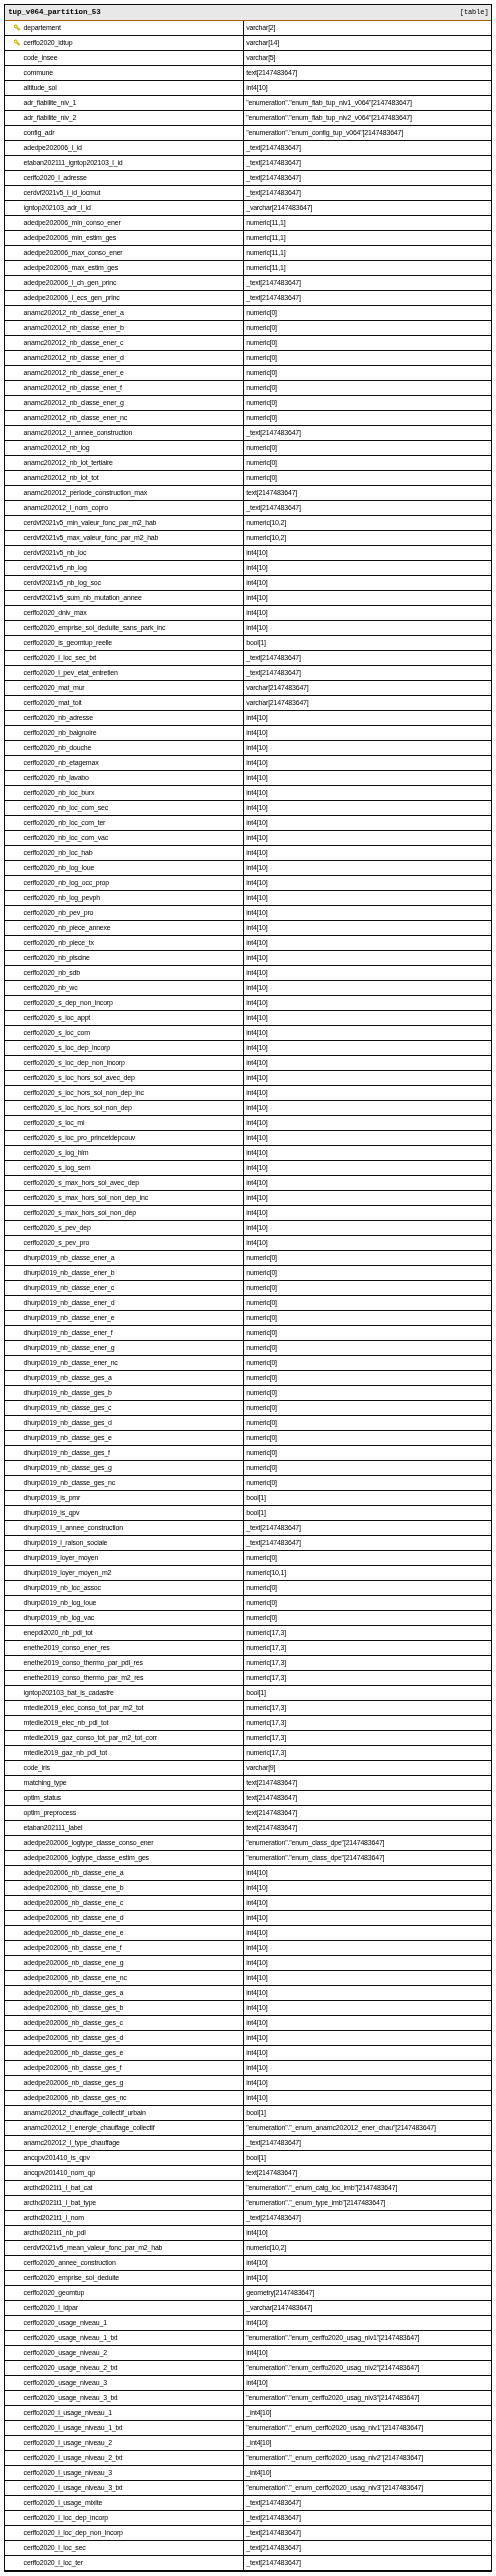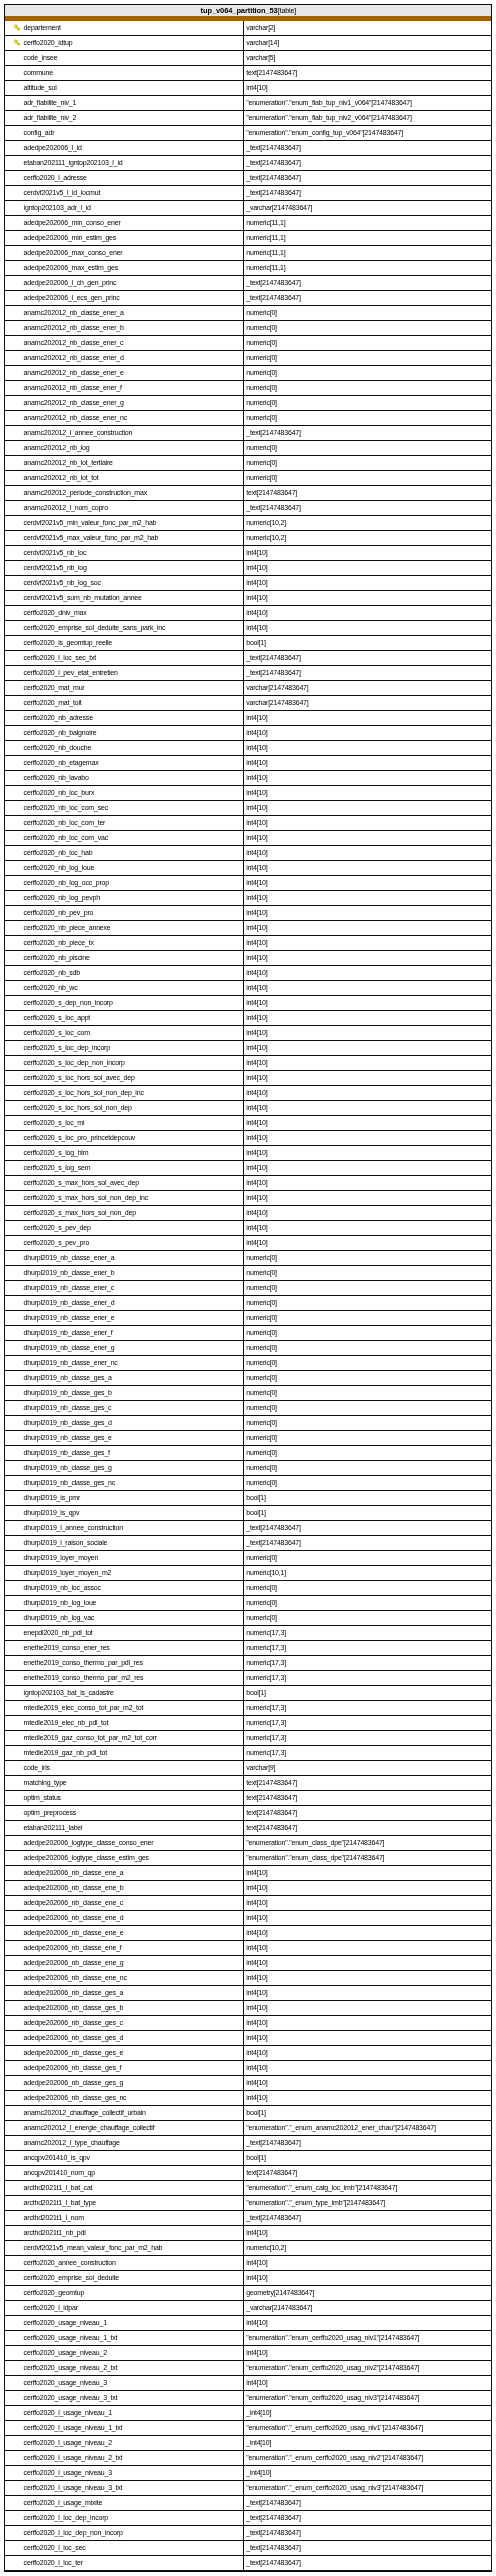--- a/index.html
+++ b/index.html
@@ -2,22 +2,22 @@
 <html style="font-size:8.2px"><head>
 <meta charset="utf-8">
 <style>
   html,body{margin:0;padding:0;background:#ffffff;}
   body{width:497px;height:3789px;font-family:"Liberation Sans","DejaVu Sans",sans-serif;color:#000;}
   .table-node{
     position:absolute;left:4.1px;top:4.1px;width:488px;
     box-sizing:border-box;border:1.5px solid #0d0d0d;background:#fff;
   }
   .node-header{
-    height:15.5px;box-sizing:border-box;background:#e8e8e8;border-bottom:5px solid #a16207;
-    display:flex;align-items:center;justify-content:center;padding:0 2.6px 0 3.1px;
+    height:15.5px;box-sizing:border-box;background:#e8e8e8;border-bottom:1px solid #a16207;
+    display:flex;align-items:center;justify-content:space-between;padding:0 2.6px 0 3.1px;font-family:Liberation Mono, monospace;
   }
   .node-title{font-weight:bold;font-size:7.5px;letter-spacing:-0.1px;}
   .node-badge{font-size:7px;letter-spacing:-0.1px;}
   .columns-list{display:block;}
   .col-row{
     height:15px;box-sizing:border-box;border-bottom:1px solid #0d0d0d;
     display:flex;align-items:stretch;background:#fff;
   }
   .cell-name{
     width:239px;box-sizing:border-box;flex:none;position:relative;

